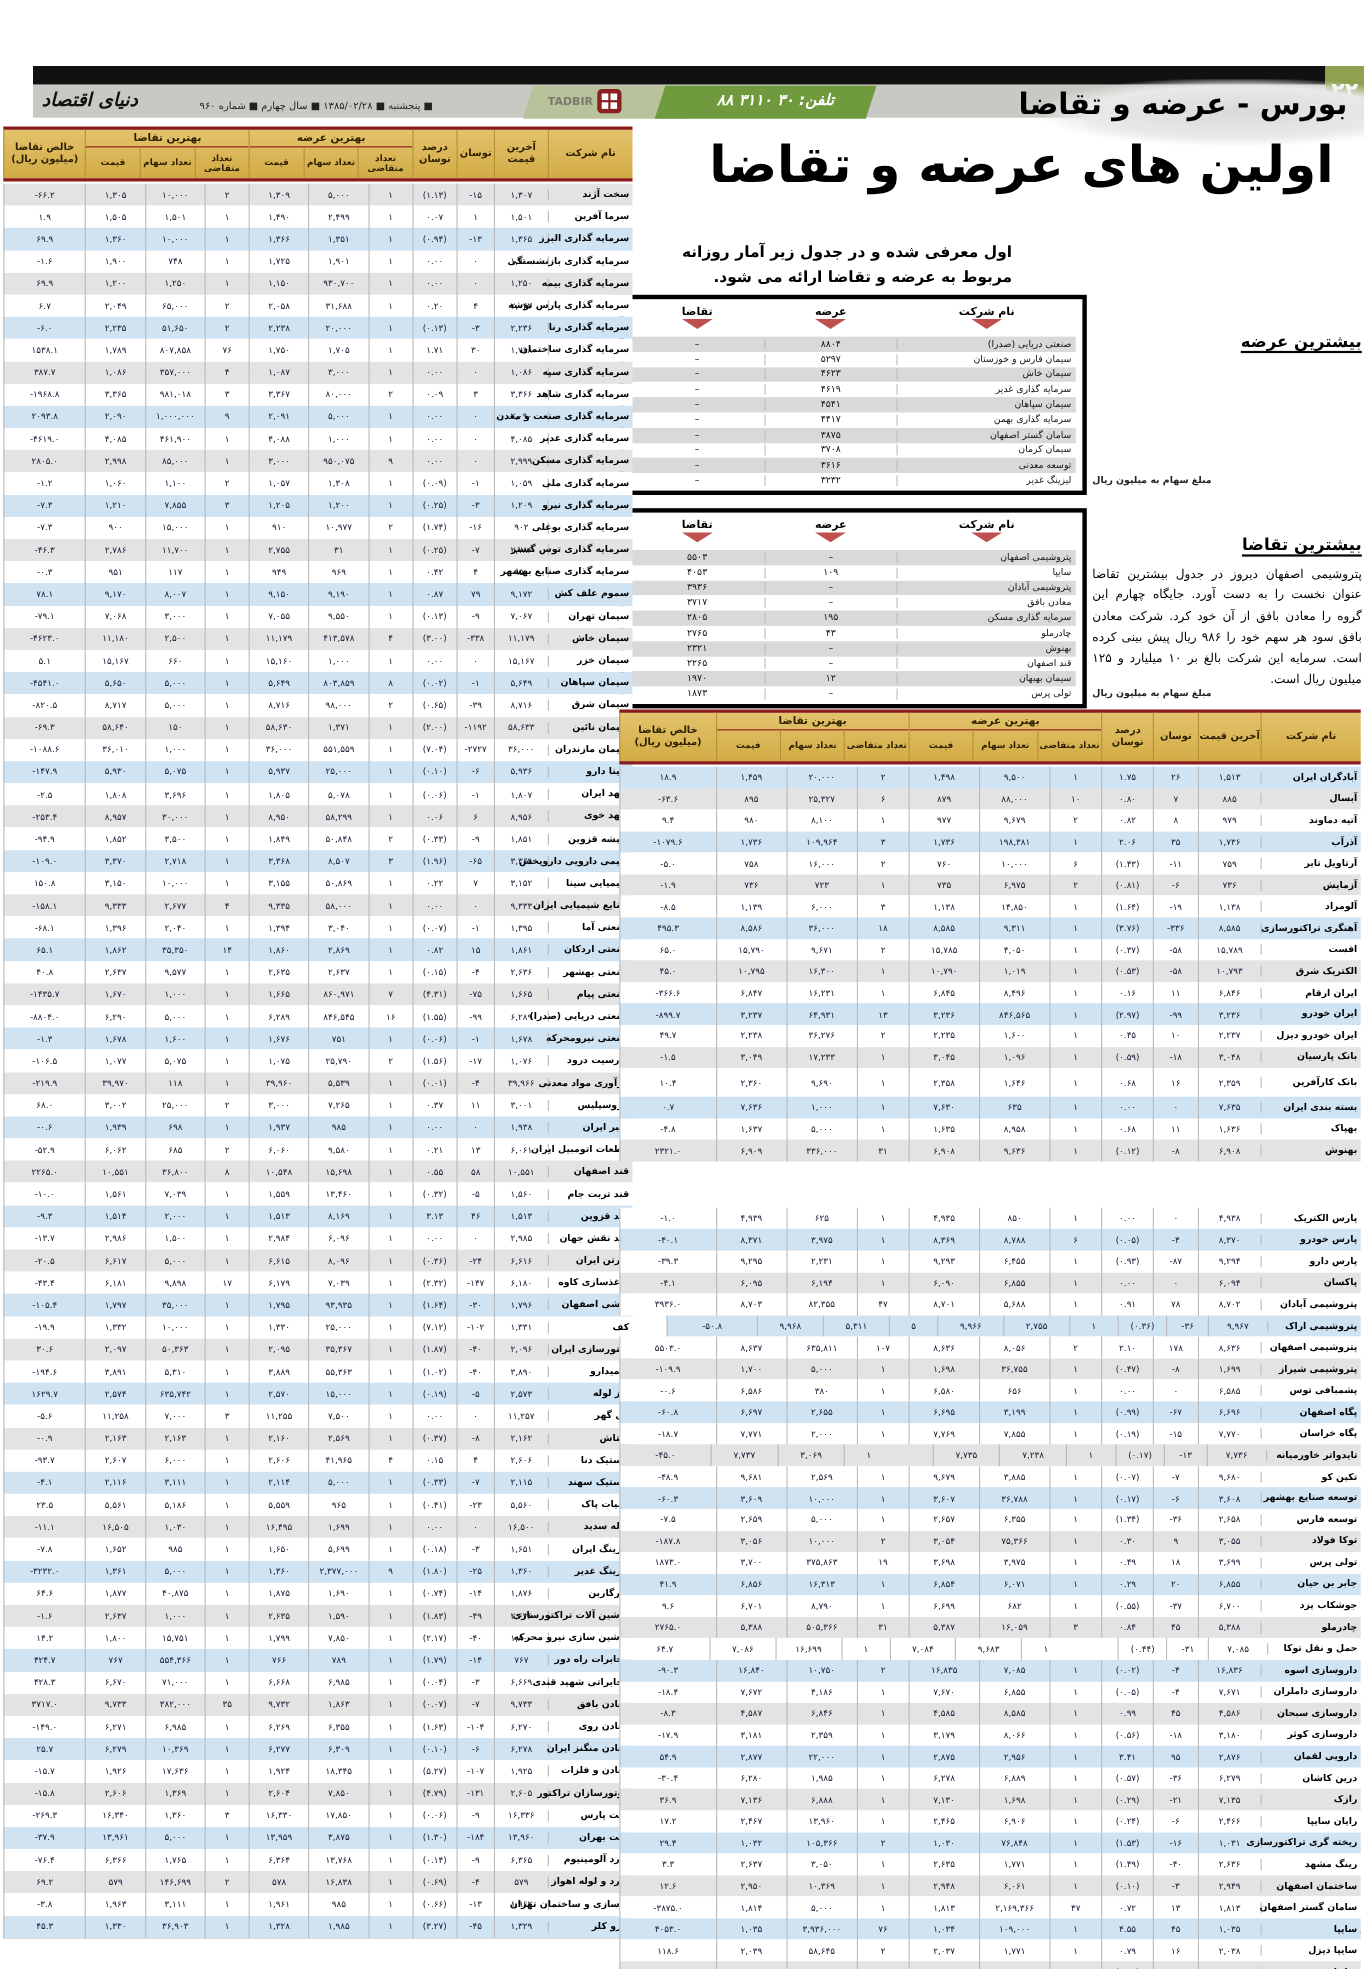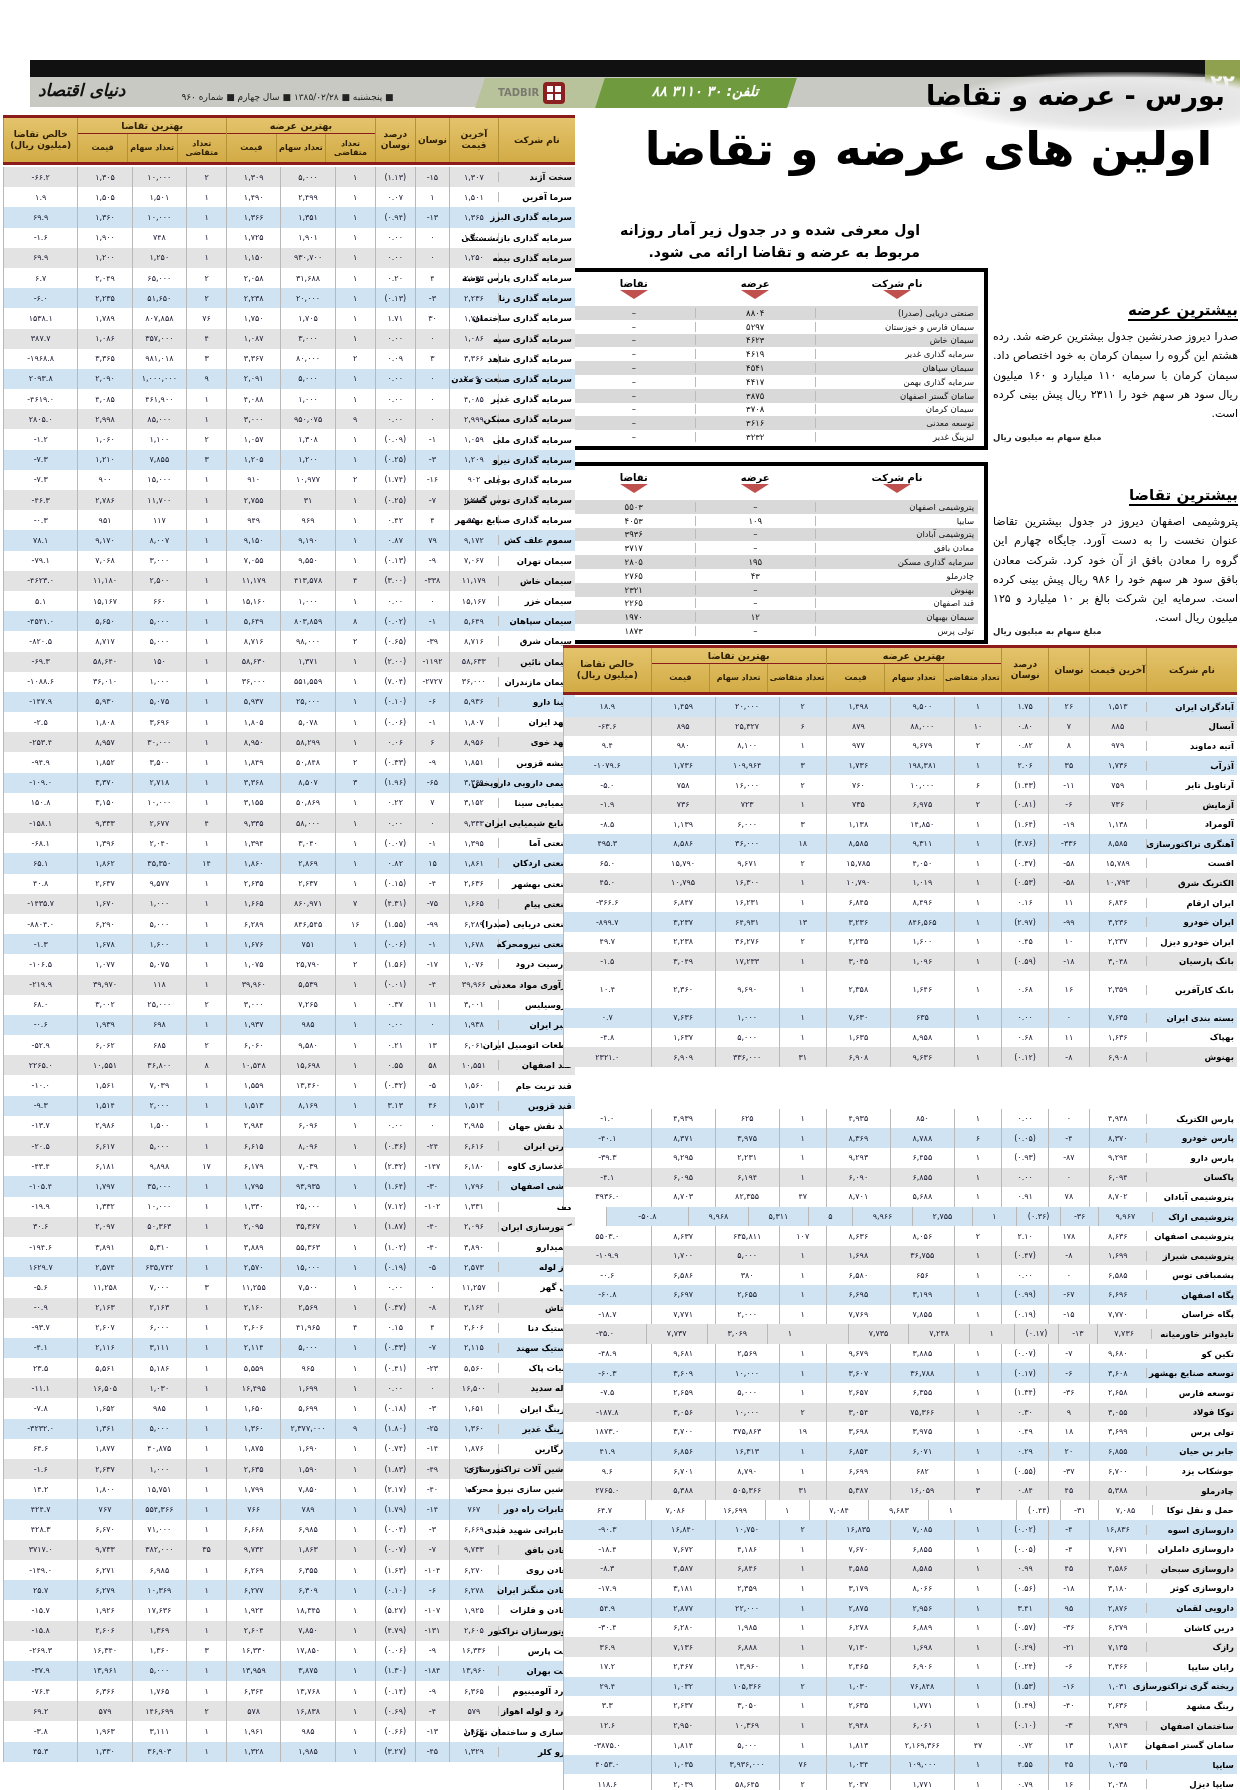--- a/index.html
+++ b/index.html
@@ -143,21 +143,20 @@
         <div class="strow">
           <div class="c0">–</div>
           <div class="c1">۳۲۳۲</div>
           <div class="c2">لیزینگ غدیر</div>
         </div>
       </div>
   </div>
 </div>
 <div class="abs sidetext" id="side-supply">
   <h3>بیشترین عرضه</h3>
-  <p>صدرا دیروز صدرنشین جدول بیشترین عرضه شد. رده هشتم این گروه را سیمان کرمان به خود اختصاص داد. سیمان کرمان با سرمایه ۱۱۰ میلیارد و ۱۶۰ میلیون ریال سود هر سهم خود را ۲۳۱۱ ریال پیش بینی کرده است.</p>
 </div>
 <div class="note" id="note-supply">مبلغ سهام به میلیون ریال</div>
 
 <div class="abs hbox" id="box-demand">
   <div class="stbl">
     <div class="sthead">
       <div class="c" style="width:30%"><span>تقاضا</span><span class="arrow"></span></div>
       <div class="c" style="width:30%"><span>عرضه</span><span class="arrow"></span></div>
       <div class="c" style="width:40%"><span>نام شرکت</span><span class="arrow"></span></div>
     </div>
@@ -1475,21 +1474,21 @@
         <div class="c" style="width: 9.5%;">۱۷,۲۳۳</div>
         <div class="c" style="width: 7%;">۱</div>
         <div class="c" style="width: 9.5%;">۳,۰۴۵</div>
         <div class="c" style="width: 9.5%;">۱,۰۹۶</div>
         <div class="c" style="width: 7%;">۱</div>
         <div class="c" style="width: 7%;">(۰.۵۹)</div>
         <div class="c" style="width: 6%;">-۱۸</div>
         <div class="c" style="width: 8.5%;">۳,۰۴۸</div>
         <div class="name" style="width: 13.5%;">بانک پارسیان</div>
       </div>
-      <div class="brow w" style="height: 37px;">
+      <div class="brow w" style="height: 26px;">
         <div class="c" style="width: 13%;">۱۰.۴</div>
         <div class="c" style="width: 9.5%;">۲,۳۶۰</div>
         <div class="c" style="width: 9.5%;">۹,۶۹۰</div>
         <div class="c" style="width: 7%;">۱</div>
         <div class="c" style="width: 9.5%;">۲,۳۵۸</div>
         <div class="c" style="width: 9.5%;">۱,۶۴۶</div>
         <div class="c" style="width: 7%;">۱</div>
         <div class="c" style="width: 7%;">۰.۶۸</div>
         <div class="c" style="width: 6%;">۱۶</div>
         <div class="c" style="width: 8.5%;">۲,۳۵۹</div>

